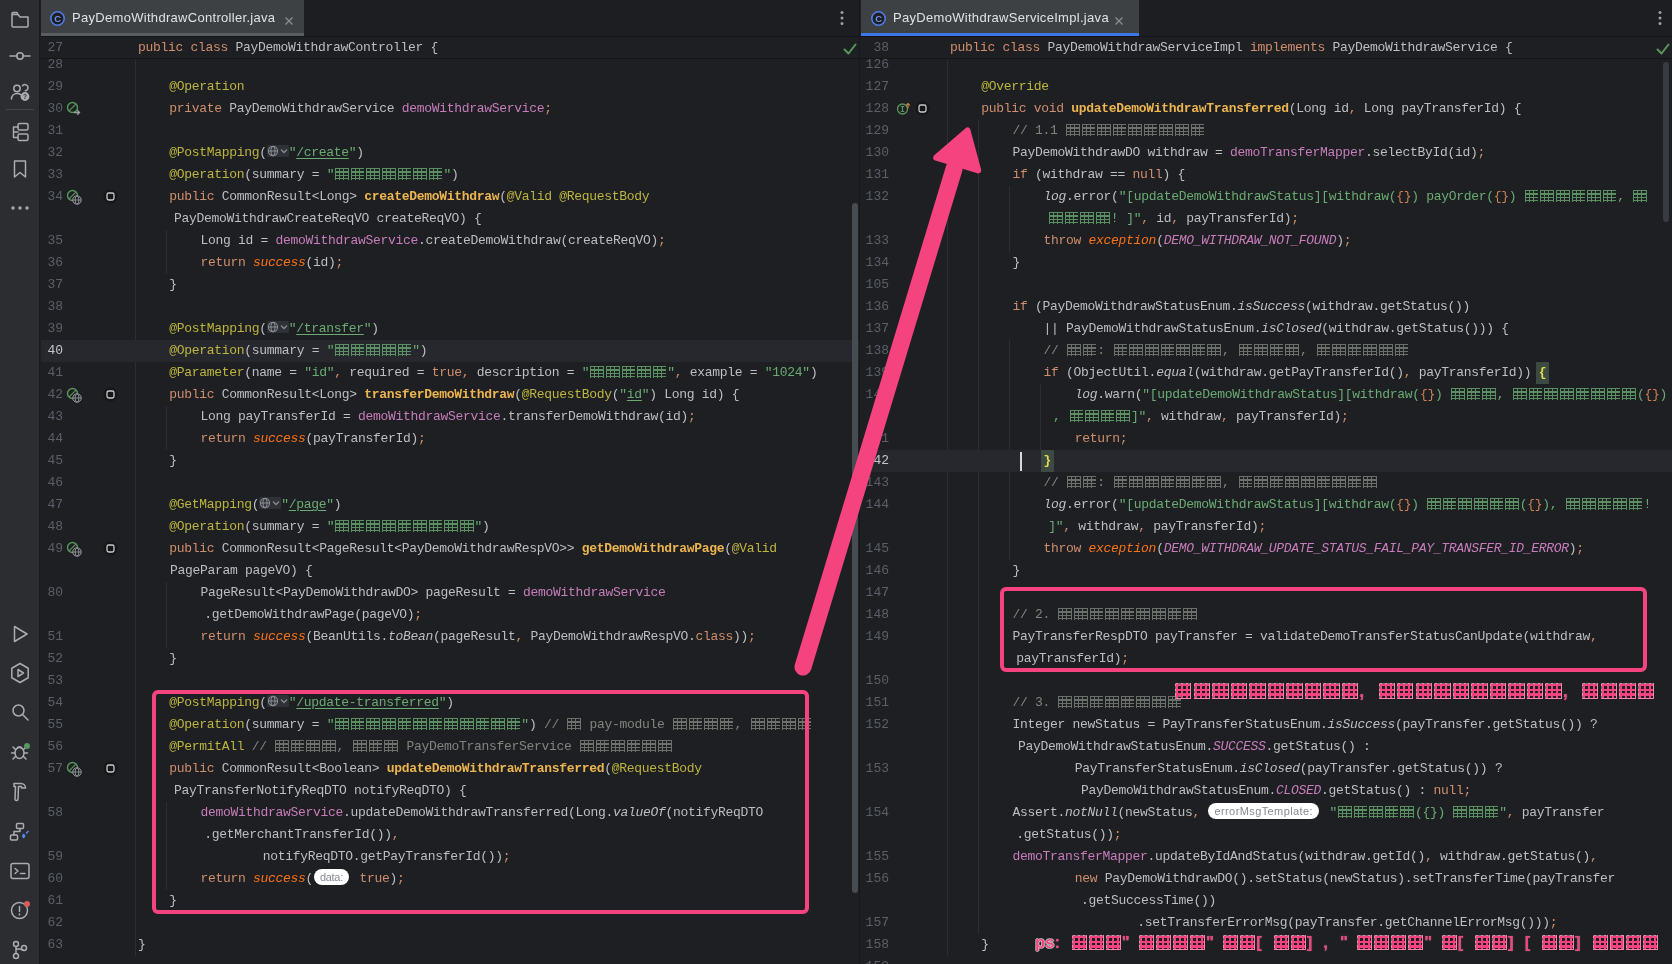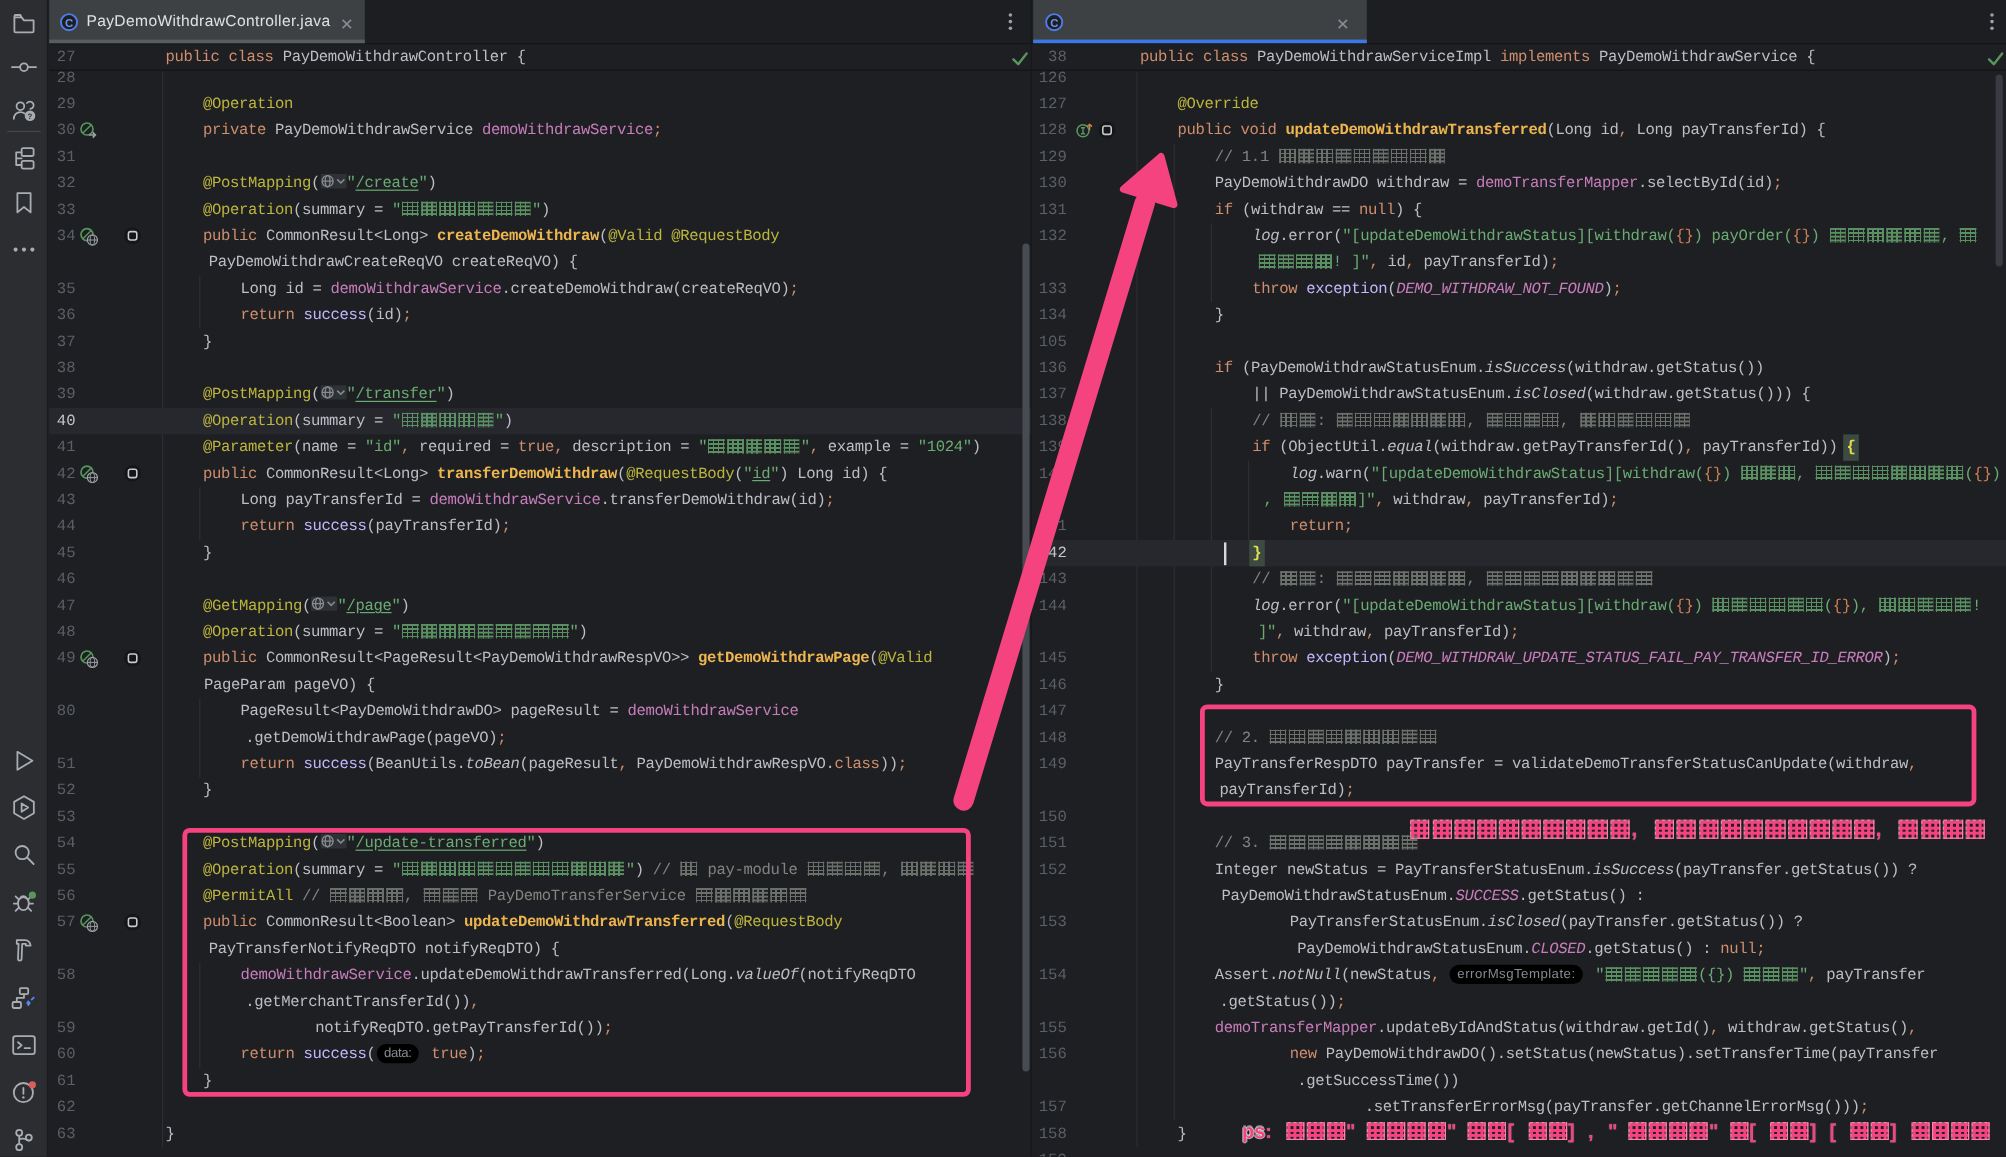--- a/index.html
+++ b/index.html
@@ -10,26 +10,26 @@
 .cl{position:absolute;height:22px;background:#26282E}
 span.k{color:#CF8E6D}
 span.a{color:#BCB53E}
 span.s{color:#6AAB73}
 span.su{color:#6AAB73;text-decoration:underline;text-underline-offset:2px}
 span.c{color:#7F857E}
 span.f{color:#C77DBB}
 span.fi{color:#C77DBB;font-style:italic}
 span.m{color:#EDB54F;font-weight:bold}
 span.i{font-style:italic}
-span.io{color:#c4b5fd;}
+span.io{color:#f97316;font-style:italic}
 span.ph{color:#CE8054}
 span.hb{display:inline-block;height:22px;background:#3C4A41;color:#E3DC52;font-weight:bold;vertical-align:top;padding:0 3px;margin:0 -3px}
 i.cj{display:inline-block;width:13.6px;height:12px;margin:0 1px;vertical-align:-1.5px;font-style:normal;background:repeating-linear-gradient(to bottom,currentColor 0 1.3px,transparent 1.3px 3.3px),repeating-linear-gradient(to right,currentColor 0 1.1px,transparent 1.1px 4.2px);opacity:.8}
 i.fw{display:inline-block;width:15.6px;font-style:normal}
-.pill{display:inline-block;background:#000000;color:#868A91;border-radius:8px;font:11px/14px "Liberation Sans",sans-serif;padding:1px 6px;margin:0 3px 0 1px;vertical-align:1px}
+.pill{display:inline-block;background:#ffffff;color:#868A91;border-radius:8px;font:11px/14px "Liberation Sans",sans-serif;padding:1px 6px;margin:0 3px 0 1px;vertical-align:1px}
 .gl{display:inline-block;vertical-align:-1px}
 .guide{position:absolute;width:1px;background:#2C2E33}
 .tabtxt{font:13px/36px "Liberation Sans",sans-serif;color:#DFE1E5;position:absolute;letter-spacing:.3px}
 i.cjp{display:inline-block;width:.9em;height:.88em;margin:0 .06em;vertical-align:-.1em;font-style:normal;border:1px solid rgba(255,255,255,.35);background:repeating-linear-gradient(to bottom,currentColor 0 2.4px,transparent 2.4px 4.6px),repeating-linear-gradient(to right,currentColor 0 2.2px,transparent 2.2px 5px)}
 i.fwp{display:inline-block;width:1em;font-style:normal;text-shadow:0 0 1px rgba(255,255,255,.5)}
 </style></head><body>
 <div id="app">
 <div class="abs" style="left:0;top:0;width:40px;height:964px;background:#2B2D30;border-right:1px solid #1A1B1E"></div>
 <div class="abs" style="left:6px;top:109px;width:28px;height:1px;background:#43454A"></div>
 <div class="abs" style="left:8px;top:8px"><svg width="24" height="24" viewBox="0 0 24 24">
@@ -118,20 +118,21 @@
         <circle cx="8" cy="3.5" r="1.5" fill="#9DA0A8"></circle>
         <circle cx="8" cy="9" r="1.5" fill="#9DA0A8"></circle>
         <circle cx="8" cy="14.5" r="1.5" fill="#9DA0A8"></circle>
       </svg></div>
 <div class="abs" style="left:861px;top:0;width:278px;height:36px;background:#3E4144"></div>
 <div class="abs" style="left:861px;top:33px;width:278px;height:3px;background:#3B77E8"></div>
 <div class="abs" style="left:870px;top:10px"><svg width="17" height="17" viewBox="0 0 17 17">
         <circle cx="8.5" cy="8.5" r="6.7" fill="#1E1F22" stroke="#4E7DE8" stroke-width="1.6"></circle>
         <text x="8.6" y="12.2" font-family="Liberation Sans" font-size="9.5" font-weight="bold" fill="#6A93F0" text-anchor="middle">C</text>
       </svg></div>
+<div class="tabtxt" style="left:893px;top:0">PayDemoWithdrawServiceImpl.java</div>
 <div class="abs" style="left:1113px;top:13px"><svg width="12" height="12" viewBox="0 0 12 12">
         <path d="M2.5 2.5 L9.5 9.5 M9.5 2.5 L2.5 9.5" stroke="#878B92" stroke-width="1.4"></path>
       </svg></div>
 <div class="abs" style="left:1652px;top:9px"><svg width="16" height="18" viewBox="0 0 16 18">
         <circle cx="8" cy="3.5" r="1.5" fill="#9DA0A8"></circle>
         <circle cx="8" cy="9" r="1.5" fill="#9DA0A8"></circle>
         <circle cx="8" cy="14.5" r="1.5" fill="#9DA0A8"></circle>
       </svg></div>
 <div class="abs" style="left:859px;top:0;width:1px;height:964px;background:#17181A"></div>
 <div class="guide" style="left:135px;top:60px;height:896px"></div>

